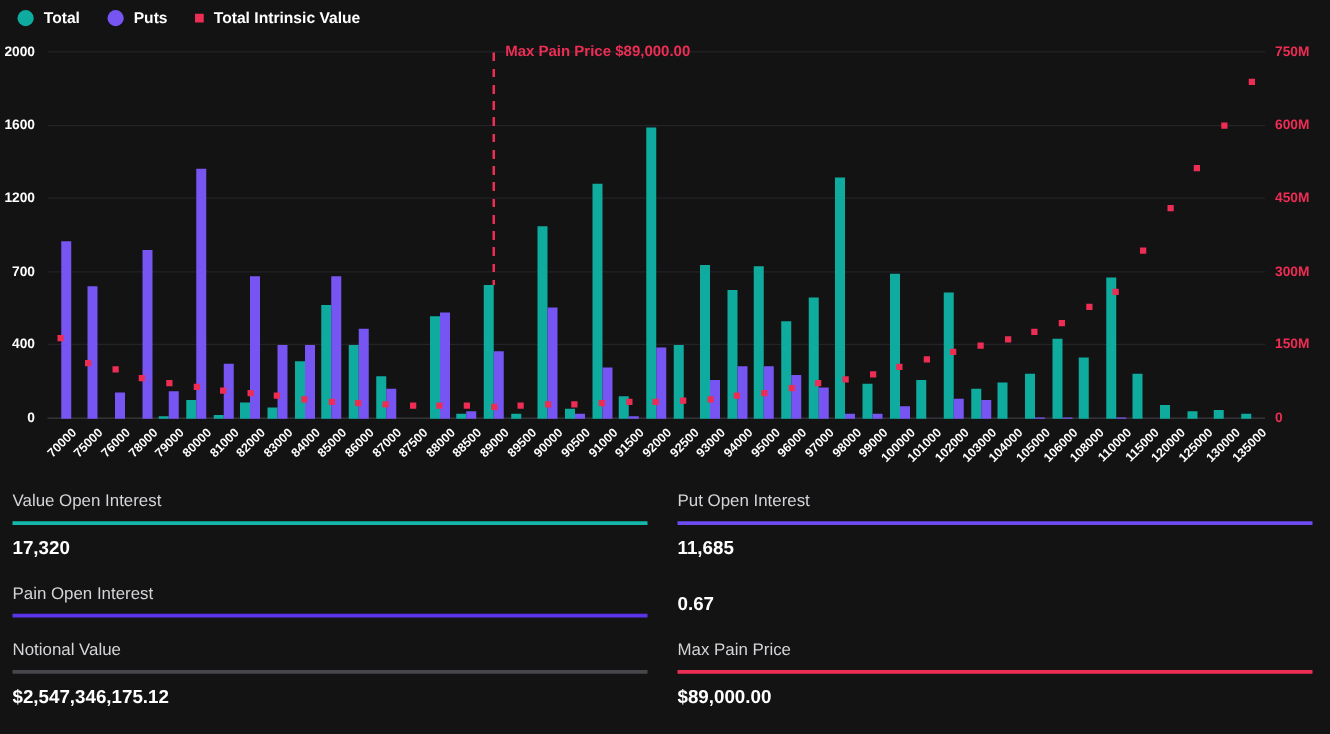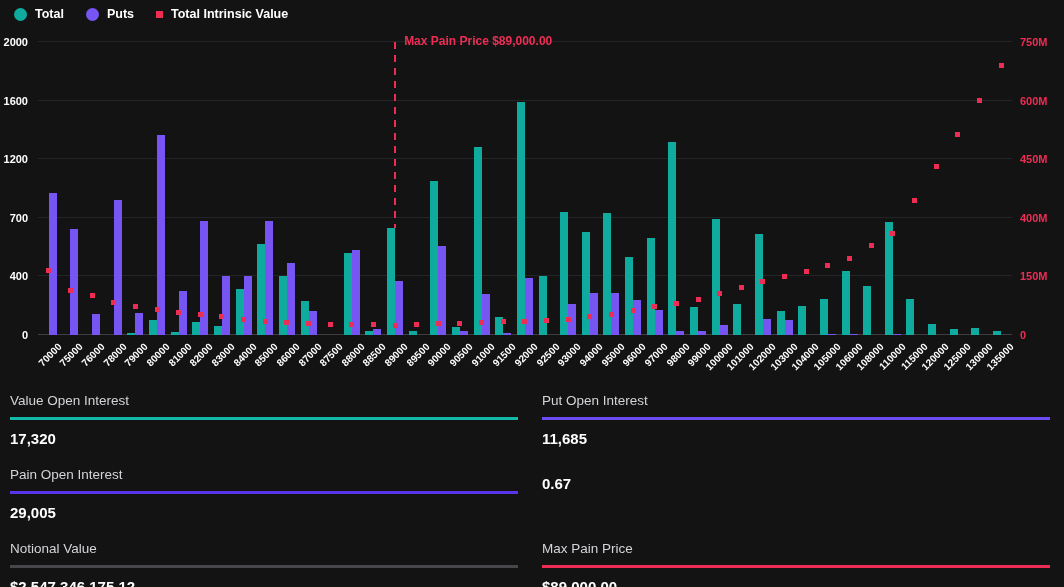--- a/index.html
+++ b/index.html
@@ -84,21 +84,21 @@
       <div class="ytick" style="bottom: 0%;">0</div>
       <div class="ytick" style="bottom: 20%;">400</div>
       <div class="ytick" style="bottom: 40%;">700</div>
       <div class="ytick" style="bottom: 60%;">1200</div>
       <div class="ytick" style="bottom: 80%;">1600</div>
       <div class="ytick" style="bottom: 100%;">2000</div>
     </div>
   <div class="y-right" id="yRight">
       <div class="ytick" style="bottom: 0%;">0</div>
       <div class="ytick" style="bottom: 20%; text-align: right;">150M</div>
-      <div class="ytick" style="bottom: 40%;">400M</div>
+      <div class="ytick" style="bottom: 40%;">300M</div>
       <div class="ytick" style="bottom: 60%;">450M</div>
       <div class="ytick" style="bottom: 80%;">600M</div>
       <div class="ytick" style="bottom: 100%;">750M</div>
     </div>
 
   <div class="plot" id="plot">
     <div class="bars" id="bars">
         <div class="group">
           <div class="bar calls" style="height: 0%;"></div>
           <div class="bar puts" style="height: 48.5%;"></div>
@@ -388,21 +388,20 @@
   <div class="stat-cell">
     <div class="stat-label" style="border-bottom-color: rgb(20, 184, 168);">Value Open Interest</div>
     <div class="stat-value">17,320</div>
   </div>
   <div class="stat-cell">
     <div class="stat-label" style="border-bottom-color: rgb(108, 76, 242);">Put Open Interest</div>
     <div class="stat-value">11,685</div>
   </div>
   <div class="stat-cell">
     <div class="stat-label" style="border-bottom-color: rgb(90, 52, 232);">Pain Open Interest</div>
-    <div class="stat-value">29,005</div>
   </div>
   <div class="stat-cell">
     <div class="stat-value">0.67</div>
   </div>
   <div class="stat-cell">
     <div class="stat-label" style="border-bottom-color: rgb(70, 71, 75);">Notional Value</div>
     <div class="stat-value">$2,547,346,175.12</div>
   </div>
   <div class="stat-cell">
     <div class="stat-label" style="border-bottom-color: rgb(238, 45, 85);">Max Pain Price</div>

